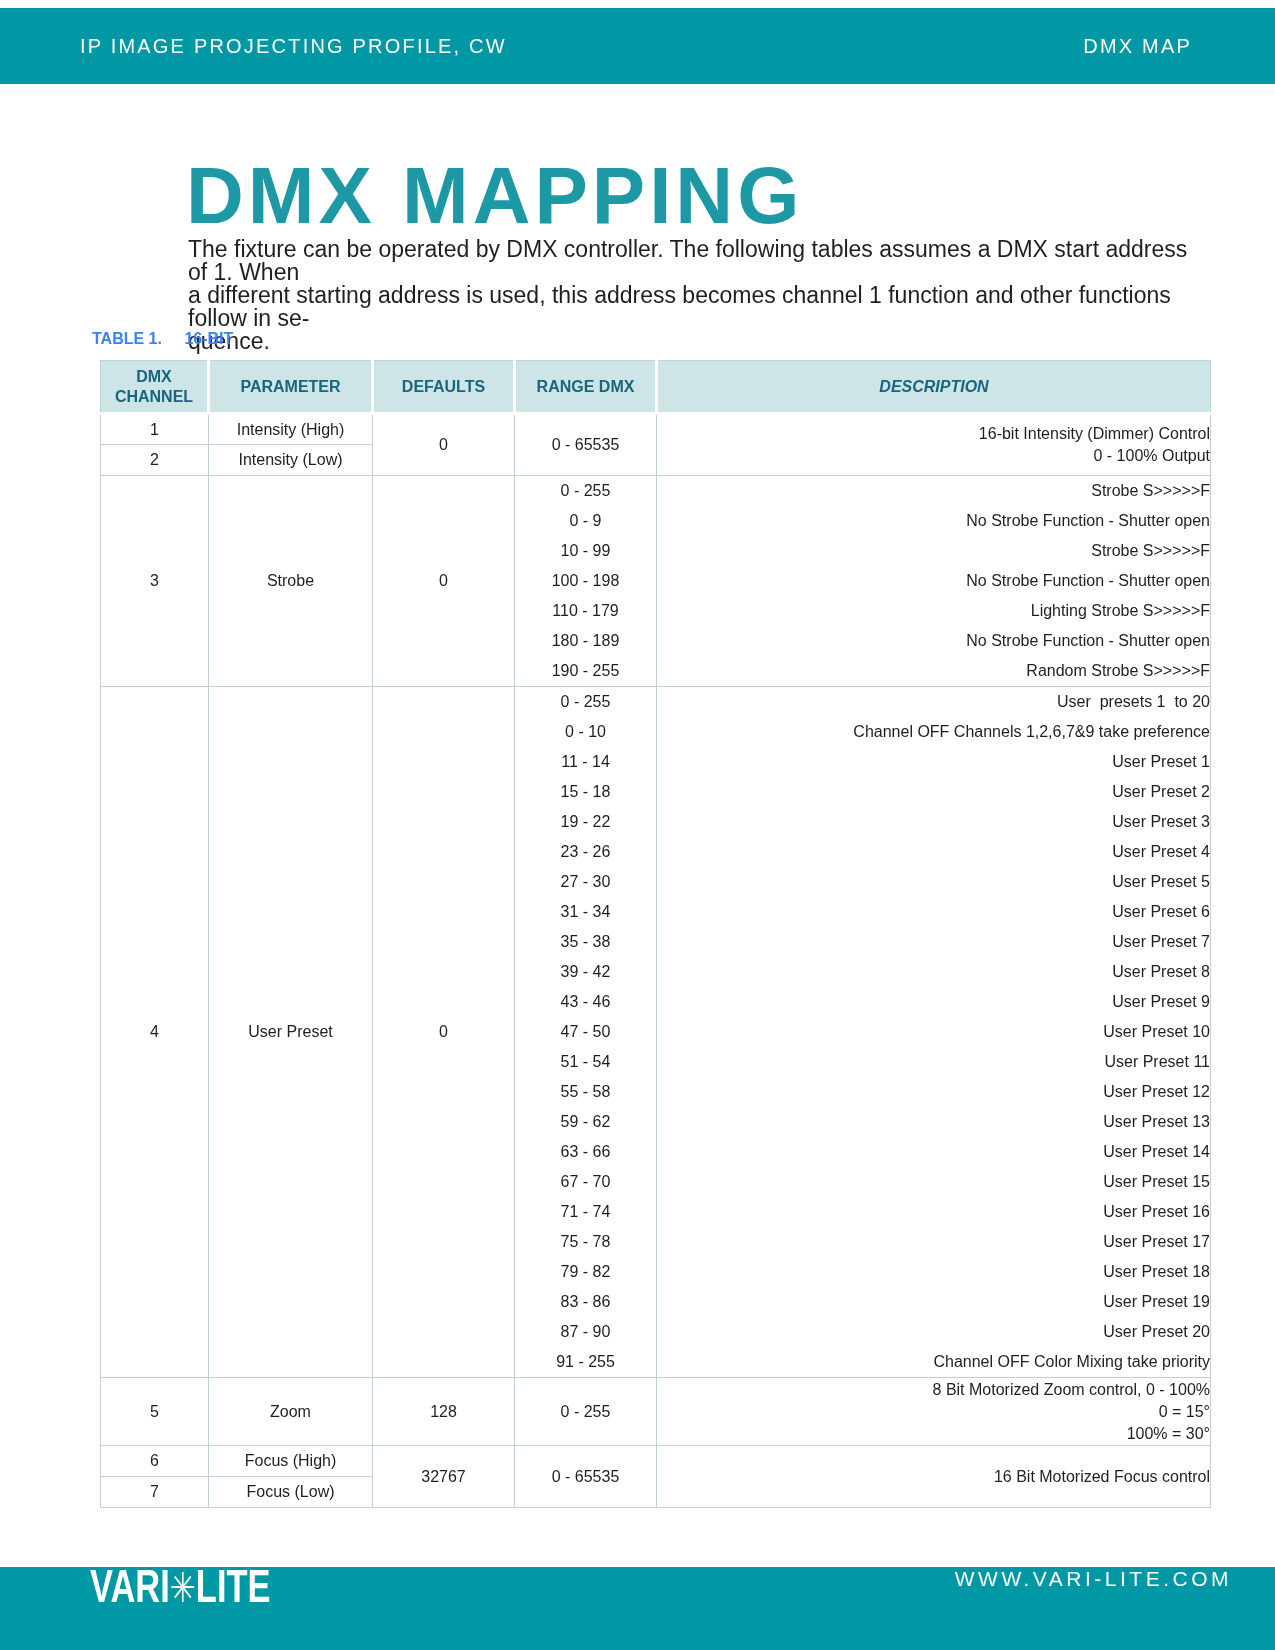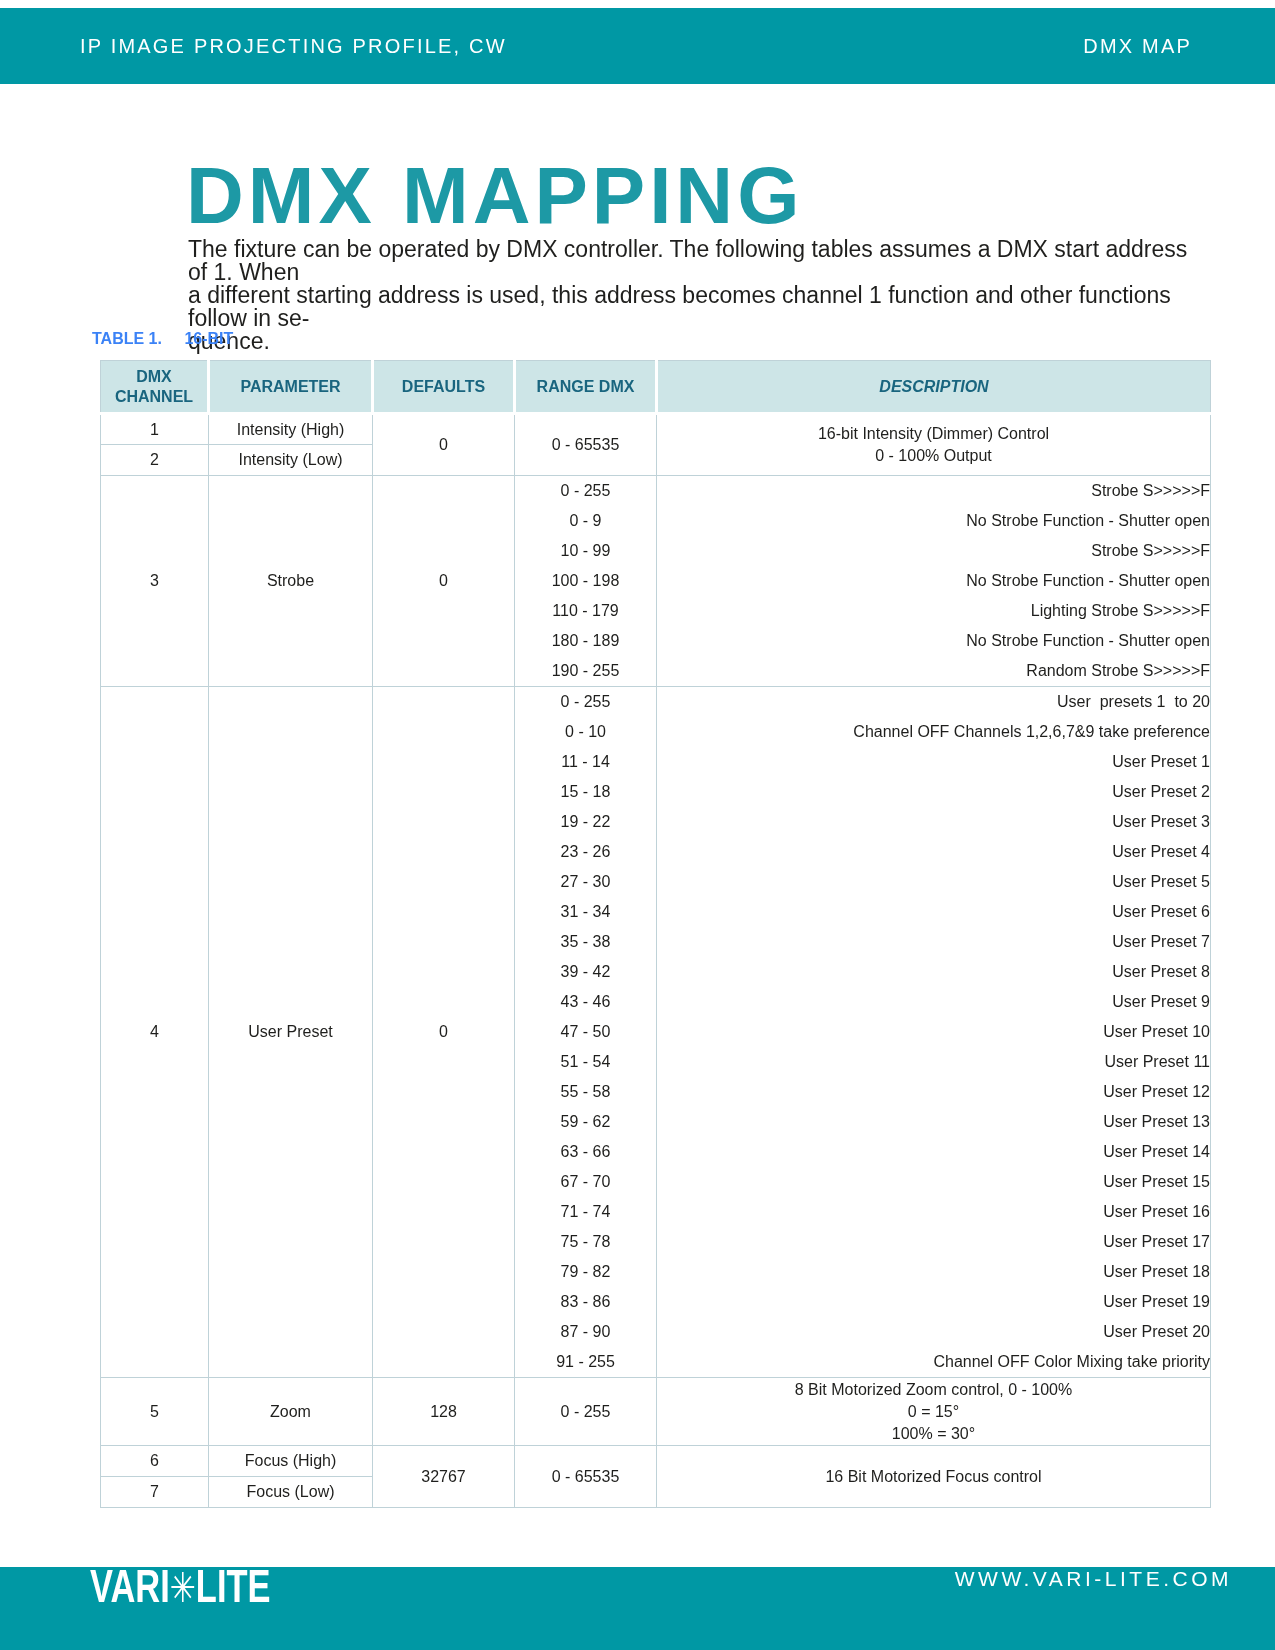--- a/index.html
+++ b/index.html
@@ -81,21 +81,21 @@
   .dmx-table td {
     border: 1px solid var(--border, #bfd2d8);
     vertical-align: middle; padding: 0;
   }
   tr.h31 { height: 31px; }
   tr.hz  { height: 68px; }
   .c-ch   { text-align: center; }
   .c-param{ text-align: center; padding-left: 9px; }
   .c-def  { text-align: center; }
   .c-range{ text-align: center; }
-  .c-desc { text-align: center; padding: 4px 8px; }
+  .c-desc { text-align: right; padding: 4px 8px; }
   .multi  { white-space: pre-line; line-height: 22px; }
   td.lines { padding: 0; vertical-align: top; }
   .lines .ln { height: 30px; line-height: 30px; white-space: pre-wrap; overflow: hidden; }
   td.lines.rg .ln { text-align: center; }
   td.lines.dc .ln { text-align: right; padding-left: 8px; }
 
   
   .botbar {
     position: absolute; left: 0; right: 0; bottom: 0; height: 83px;
     background: var(--teal, #0098a4);

